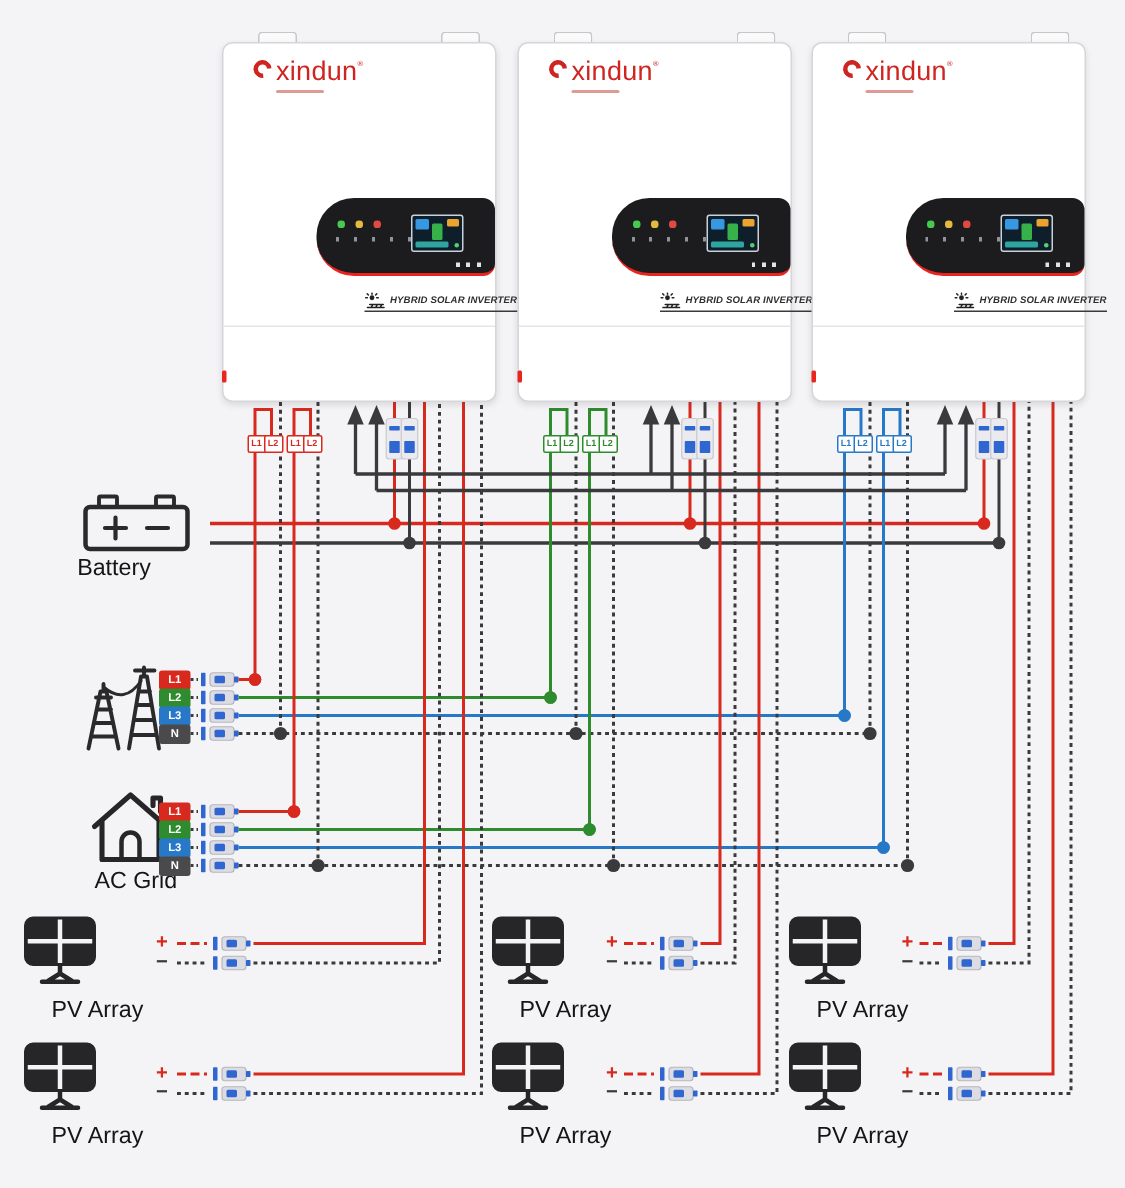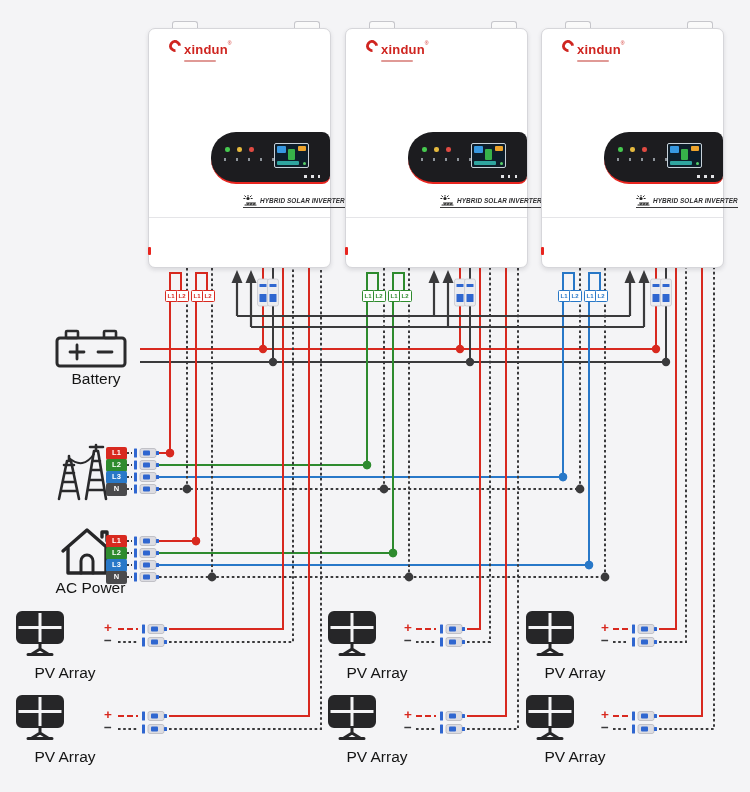--- a/index.html
+++ b/index.html
@@ -10,21 +10,21 @@
   
   .inverter{position:absolute;top:20px;width:183px;height:285px}
   .tab{position:absolute;top:1px;width:24px;height:10px;background:#fafafa;border:1px solid #c6c6cb;
        border-bottom:none;border-radius:3px 3px 0 0}
   .tab-l{left:24px}.tab-r{left:146px}
   .inv-body{position:absolute;top:8px;left:0;width:183px;height:240px;background:#fff;
             border:1px solid #d6d6da;border-radius:7px;box-shadow:0 2px 4px rgba(60,60,70,.14);box-sizing:border-box}
   .logo{position:absolute;top:11px;left:20px;display:flex;gap:3px;align-items:flex-start}
   .logo-mark{width:12px;height:12px;border-radius:50%;border:3.2px solid #cf2520;border-right-color:transparent;
              transform:rotate(40deg);box-sizing:border-box}
-  .logo-text{font-size:13px;font-weight:bold;color:#cf2520;line-height:12px;letter-spacing:.2px}
+  .logo-text{font-size:18px;font-weight:normal;color:#cf2520;line-height:12px;letter-spacing:.2px}
   .logo-sup{font-size:5px;color:#cf2520;vertical-align:top}
   .logo-tagline{display:block;width:32px;height:2px;margin-top:2px;background:#e09a96;border-radius:1px}
   .panel{position:absolute;left:62px;top:103px;width:119px;height:50px;background:#1c1c1f;
          border-radius:25px 8px 8px 25px;border-bottom:2.5px solid #e8251f}
   .led{position:absolute;top:15px;width:4.5px;height:4.5px;border-radius:50%}
   .led-g{left:14px;background:#46c94f}.led-y{left:26px;background:#e5b93e}.led-r{left:38px;background:#e04a42}
   .led-marks{position:absolute;left:13px;top:26px;width:50px;height:3px;
              background:repeating-linear-gradient(90deg,#8e949a 0 2px,transparent 2px 12px)}
   .lcd{position:absolute;left:63px;top:11px;width:33px;height:23px;background:#0e1e2a;
        border:1px solid #c8d2da;border-radius:2px}
@@ -268,21 +268,21 @@
     </svg>
 
   <svg class="sec-icon" style="left:54px;top:326px" width="74" height="44" viewBox="0 0 74 44">
     <g fill="none" stroke="#2a2a2c" stroke-width="3" stroke-linejoin="round" stroke-linecap="round">
       <rect x="12" y="5" width="12" height="7" rx="1" stroke-width="2.6"></rect>
       <rect x="50" y="5" width="12" height="7" rx="1" stroke-width="2.6"></rect>
       <rect x="3" y="12" width="68" height="28" rx="3"></rect>
       <path d="M16 26 h14 M23 19 v14 M44 26 h14" stroke-width="2.8"></path>
     </g>
   </svg>
-  <div class="sec-label" style="left:36px;top:370px;width:120px">Battery</div>
+  <div class="sec-label" style="left:16px;top:370px;width:120px">Battery</div>
 
   <svg class="sec-icon" style="left:50px;top:436px" width="64" height="66" viewBox="0 0 64 66">
     <g fill="none" stroke="#2a2a2c" stroke-width="2.6" stroke-linecap="round">
       <path d="M9 63 L17 25 M29 63 L21 25 M17 25 H21 M11 55 H27 M13 46 H25.5 M15 37 H24 M19 25 V20 M14 29 H24"></path>
       <path d="M36 63 L44 15 M56 63 L48 15 M44 15 H48 M38 54 H54 M40 44 H52.5 M42 34 H51 M43.5 25 H50 M46 15 V9 M40 11 H53"></path>
       <path d="M19 22 Q33 34 44 18" stroke-width="2"></path>
     </g>
   </svg>
 
   <span class="io-box" style="left: 106px; top: 447px; background: rgb(216, 41, 31);">L1</span>
@@ -291,21 +291,21 @@
   <span class="io-box" style="left: 106px; top: 483px; background: rgb(74, 74, 76);">N</span>
 
   <svg class="sec-icon" style="left:58px;top:524px" width="58" height="54" viewBox="0 0 58 54">
     <g fill="none" stroke="#262628" stroke-width="3.4" stroke-linejoin="round" stroke-linecap="round">
       <path d="M44 13 V8 H49 V17"></path>
       <path d="M5 27 L29 6 L53 27"></path>
       <path d="M10 24 V49 H48 V24"></path>
       <path d="M23 49 V37 A6 6 0 0 1 35 37 V49" stroke-width="3"></path>
     </g>
   </svg>
-  <div class="sec-label" style="left:18px;top:579px;width:145px">AC Power</div>
+  <div class="sec-label" style="left:18px;top:579px;width:145px">AC Grid</div>
 
   <span class="io-box" style="left: 106px; top: 535px; background: rgb(216, 41, 31);">L1</span>
   <span class="io-box" style="left: 106px; top: 547px; background: rgb(46, 139, 46);">L2</span>
   <span class="io-box" style="left: 106px; top: 559px; background: rgb(40, 120, 200);">L3</span>
   <span class="io-box" style="left: 106px; top: 571px; background: rgb(74, 74, 76);">N</span>
 
   <div id="inverters">
       <div class="inverter" style="left: 148px;">
       <div class="tab tab-l"></div>
       <div class="tab tab-r"></div>

